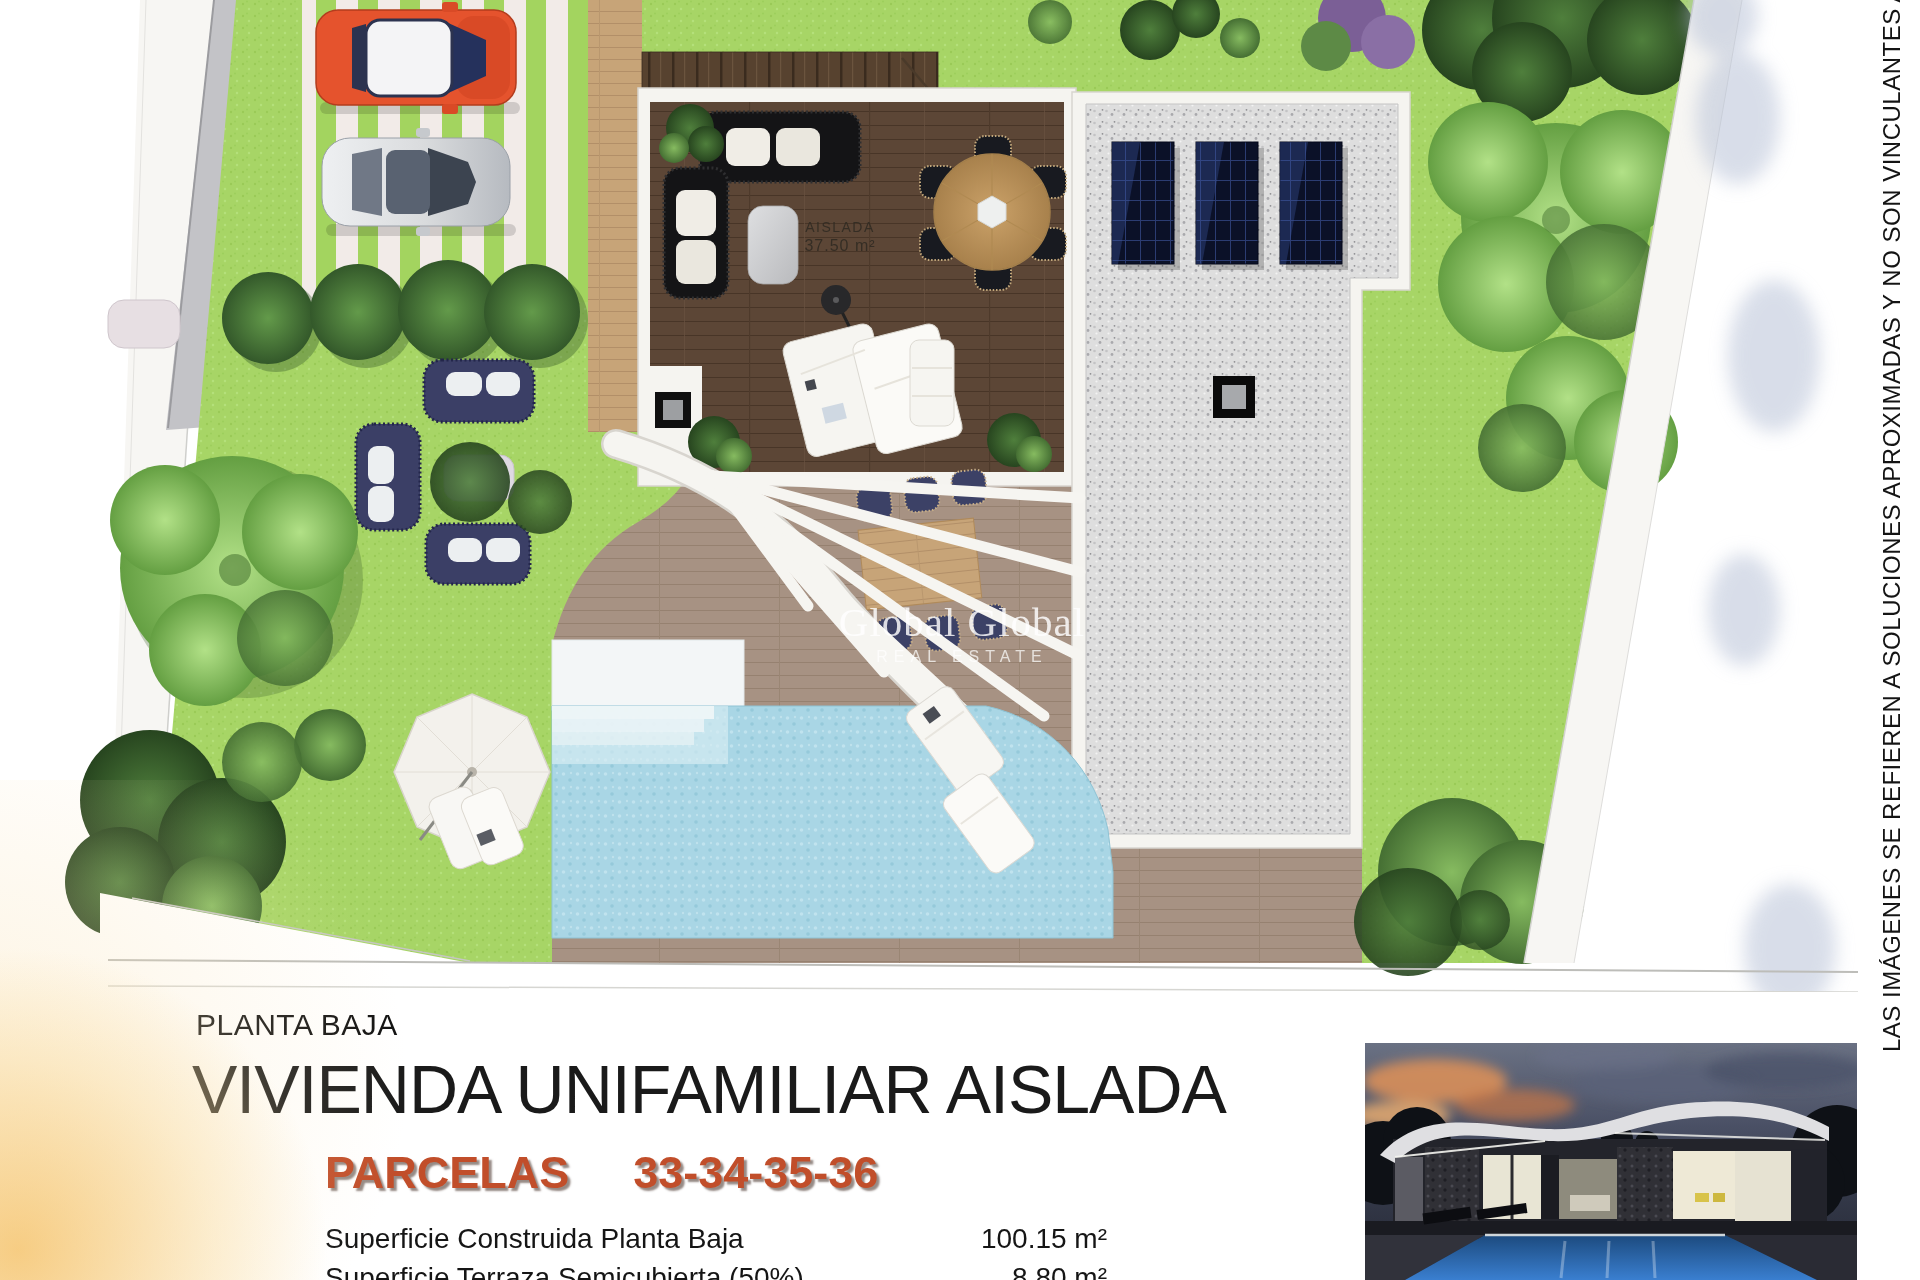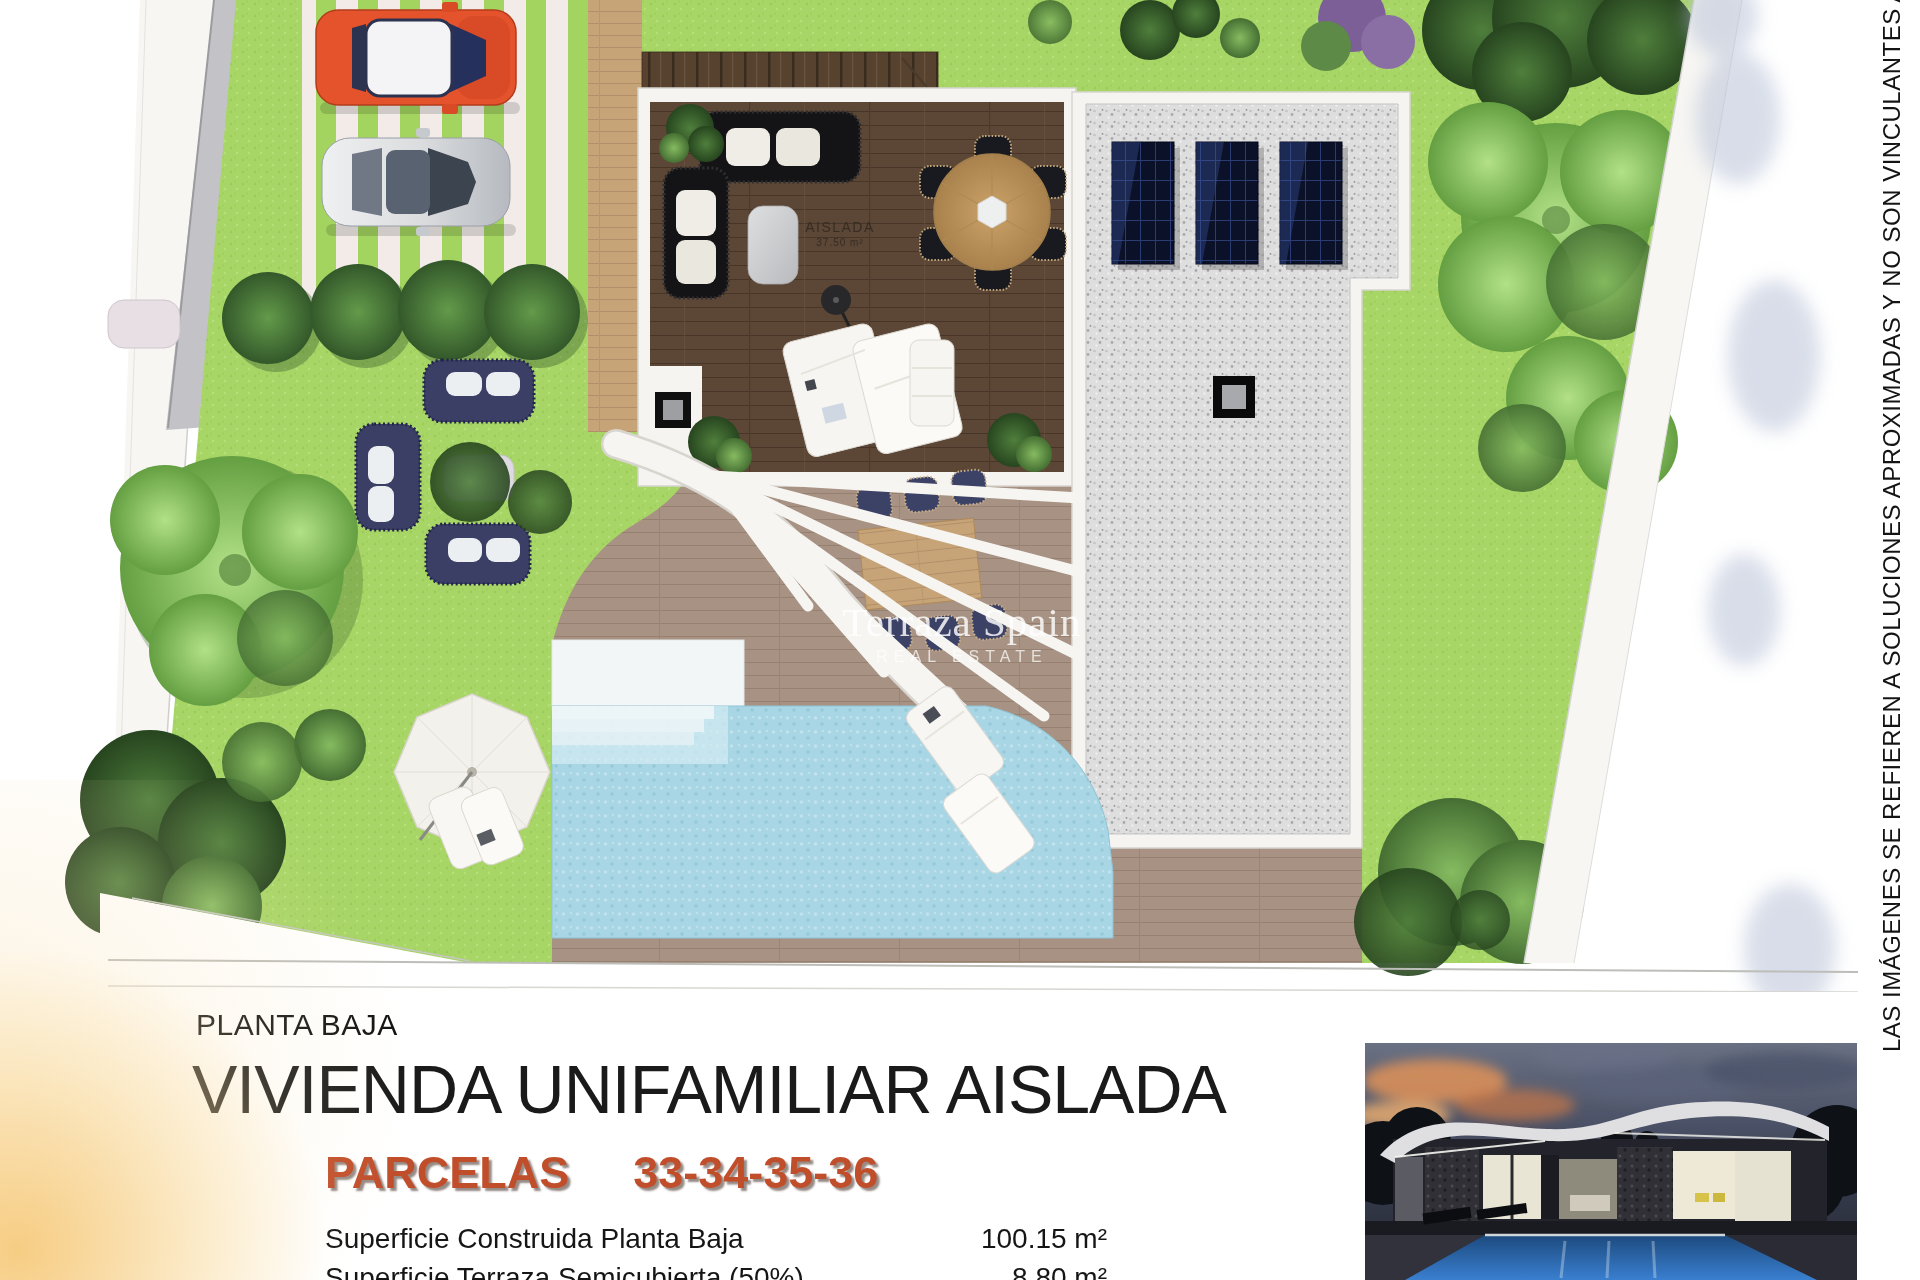--- a/index.html
+++ b/index.html
@@ -19,21 +19,21 @@
   .watermark{
     position:absolute;left:812px;top:598px;width:300px;text-align:center;z-index:2;
     color:rgba(255,255,255,.82);pointer-events:none;
   }
   .watermark .wm-title{font-family:"Liberation Serif", serif;font-size:41px;letter-spacing:1px;}
   .watermark .wm-sub{font-size:16px;letter-spacing:6px;margin-top:2px;color:rgba(255,255,255,.72);}
   .solarium-label{
     position:absolute;left:760px;top:218px;width:160px;text-align:center;z-index:2;
     color:rgba(48,42,34,.88);font-size:14px;letter-spacing:1.5px;line-height:1.3;pointer-events:none;
   }
-  .solarium-label .area{font-size:10px;letter-spacing:1px;}
+  .solarium-label .area{font-size:16px;letter-spacing:1px;}
   .disclaimer{
     position:absolute;right:14px;top:-120px;height:1172px;z-index:4;
     writing-mode:vertical-rl;transform:rotate(180deg);
     font-size:24px;color:#141414;letter-spacing:.5px;white-space:nowrap;
   }
   .titleblock{position:absolute;left:0;top:995px;width:1360px;z-index:2;color:#111;}
   .floor-label{position:absolute;left:196px;top:13px;font-size:30px;letter-spacing:.5px;}
   .main-title{position:absolute;left:192px;top:55px;font-size:68px;letter-spacing:-1px;color:#1a1a1a;}
   .parcels{position:absolute;left:325px;top:152px;font-size:45px;font-weight:bold;color:#c14e2a;
     text-shadow:3px 3px 2px rgba(45,22,12,.5);}
@@ -414,21 +414,21 @@
         <line x1="108" y1="986" x2="1858" y2="992" stroke="#d6d6d2" stroke-width="1.5"></line>
       </g>
     </svg>
 
     <div class="solarium-label">
       <div>AISLADA</div>
       <div class="area">37.50 m²</div>
     </div>
 
     <div class="watermark">
-      <div class="wm-title">Terraza Spain</div>
+      <div class="wm-title">Global Global</div>
       <div class="wm-sub">REAL ESTATE</div>
     </div>
   </div>
 
   <div class="titleblock">
     <div class="floor-label">PLANTA BAJA</div>
     <div class="main-title">VIVIENDA UNIFAMILIAR AISLADA</div>
     <div class="parcels">
       <span>PARCELAS</span><span class="nums">33-34-35-36</span>
     </div>

